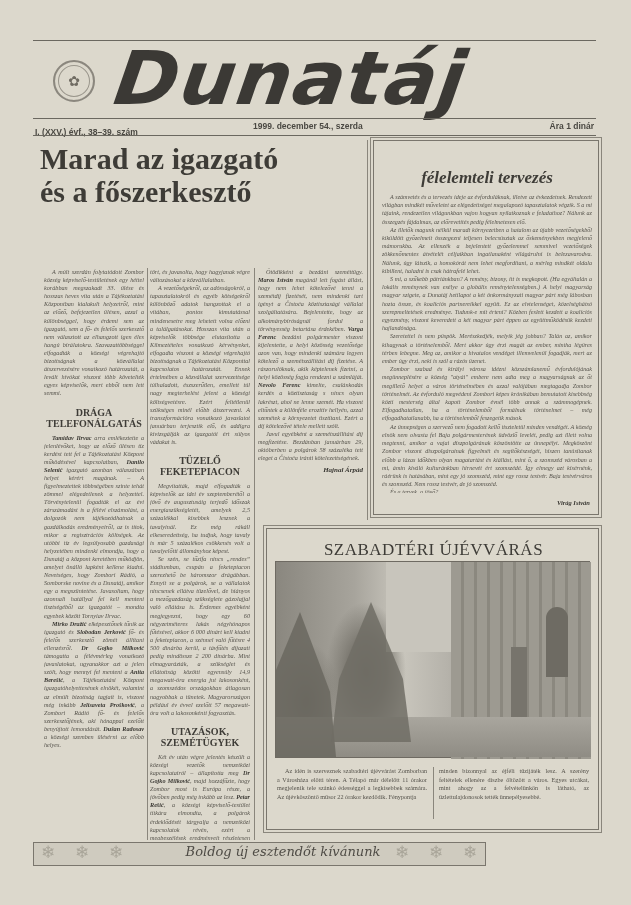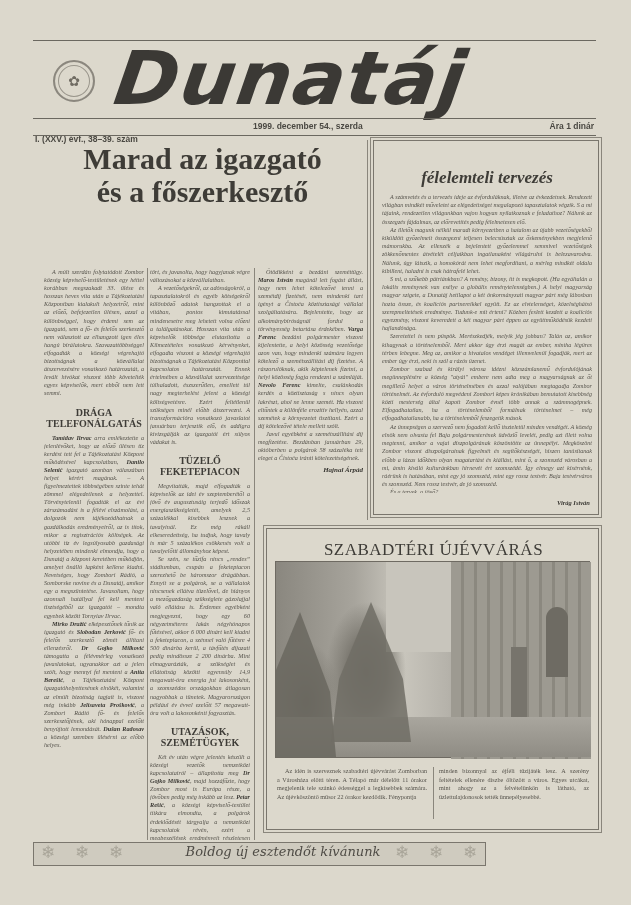--- a/index.html
+++ b/index.html
@@ -24,28 +24,28 @@
     position: absolute; left: 125px; top: 42px; width: 380px; height: 72px;
     font-family: "DejaVu Sans", sans-serif; font-weight: bold; font-style: italic;
     font-size: 74px; line-height: 72px; color: #3b3935; letter-spacing: 1px;
     transform: skewX(-8deg) scaleX(1.05);
   }
   .info-rule-top { position: absolute; left: 33px; top: 118px; width: 563px; height: 1px; background: #6b6860; }
   .info-bar {
     position: absolute; left: 33px; top: 119px; width: 563px; height: 14px;
     font-family: "Liberation Sans", sans-serif; font-weight: bold; font-size: 8.5px; color: #4a4842;
   }
-  .info-bar .left { position: absolute; left: 2px; top: 15px; }
+  .info-bar .left { position: absolute; left: 2px; top: 8px; }
   .info-bar .mid { position: absolute; left: 220px; top: 2px; }
   .info-bar .right { position: absolute; right: 2px; top: 2px; }
   .info-rule-bot { position: absolute; left: 33px; top: 135px; width: 563px; height: 1px; background: #6b6860; }
 
   
   .main-title {
-    position: absolute; left: 40px; top: 142px; width: 325px; text-align: center;
+    position: absolute; left: 40px; top: 142px; width: 325px; 
     font-weight: bold; font-size: 30px; line-height: 33px; color: #3e3c37;
   }
   .main-lead {
     position: absolute; left: 38px; top: 227px; width: 330px; text-align: center;
     font-weight: bold; font-size: 8.3px; line-height: 11px; color: #3a3833;
   }
   .col { position: absolute; font-size: 6.2px; line-height: 8.1px; text-align: justify; color: #55524b; }
   .col p { text-indent: 8px; font-style: italic; }
   .col .sub {
     text-align: center; font-weight: bold; font-size: 10px; line-height: 11px; color: #3e3c37;

